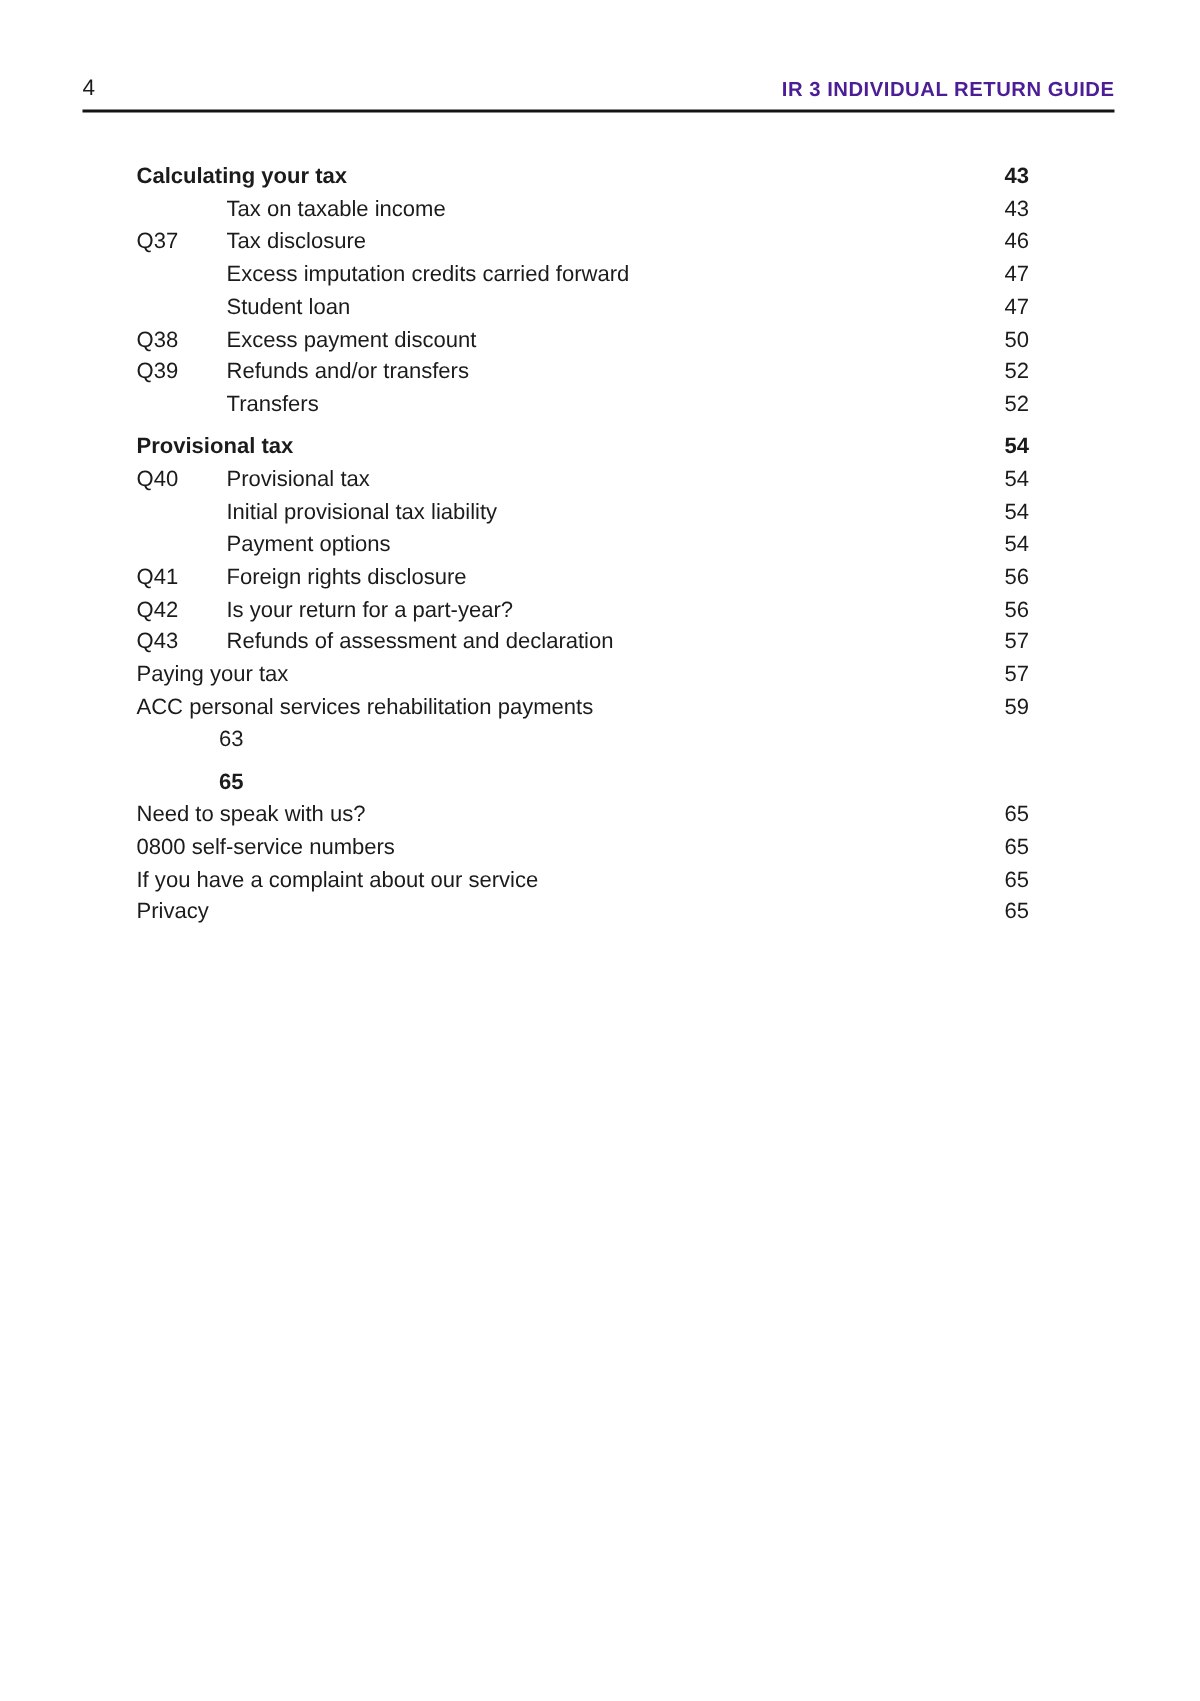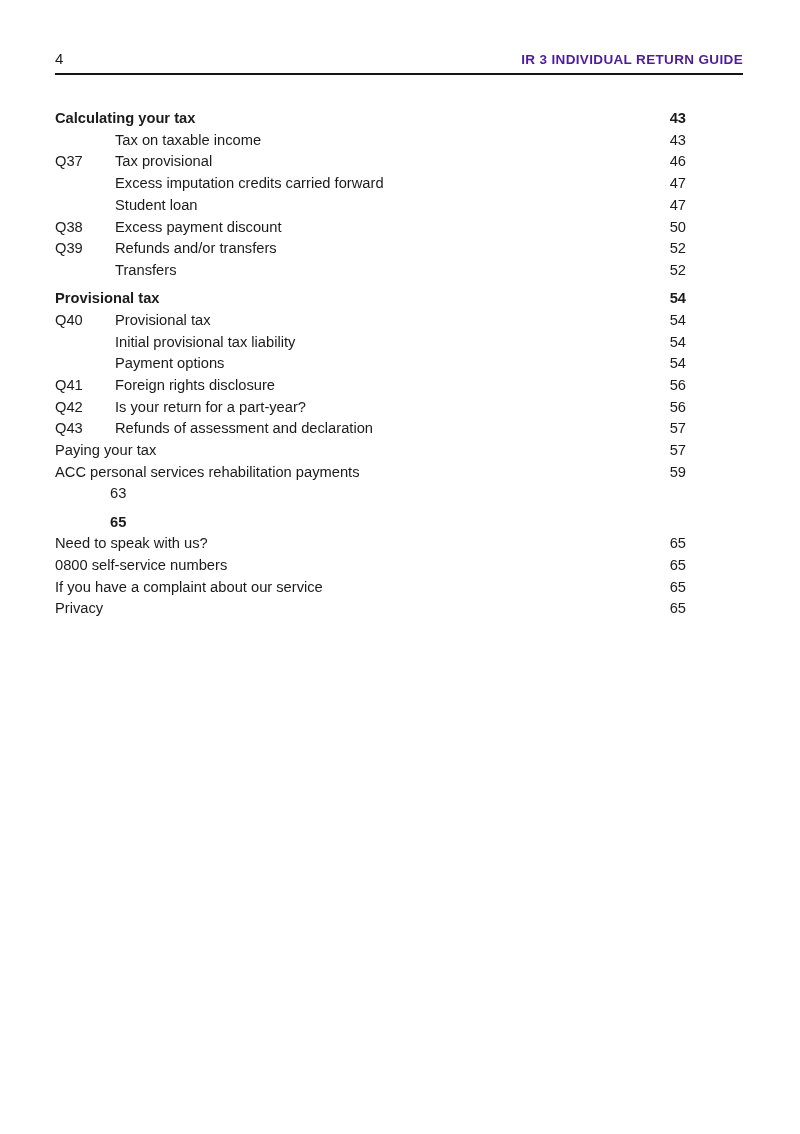--- a/index.html
+++ b/index.html
@@ -23,21 +23,21 @@
     border-bottom: 2px solid #141414;
   }
   .header .pn { font-size: 15px; color: #1b1b1b; }
   .header .doc-title {
     font-size: 13.5px;
     font-weight: 700;
     letter-spacing: 0.35px;
     color: #4c1d95;
   }
 
-  .toc { margin-top: 33px; font-size: 14.7px; }
+  .toc { margin-top: 33px; font-size: 14.7px; margin-left: 36px; }
   .row {
     display: flex;
     align-items: baseline;
     line-height: 21.7px;
   }
   .row .q { flex: 0 0 60px; }
   .row .label { flex: 1 1 auto; padding-right: 12px; }
   .row .page { flex: 0 0 auto; text-align: center; white-space: nowrap; }
 
   .row.section { font-weight: 700; margin-top: 6.5px; }
@@ -59,21 +59,21 @@
     <span class="label">Calculating your tax</span>
     <span class="page">43</span>
   </div>
       <div class="row sub">
     <span class="q"></span>
     <span class="label">Tax on taxable income</span>
     <span class="page">43</span>
   </div>
       <div class="row q">
     <span class="q">Q37</span>
-    <span class="label">Tax provisional</span>
+    <span class="label">Tax disclosure</span>
     <span class="page">46</span>
   </div>
       <div class="row sub">
     <span class="q"></span>
     <span class="label">Excess imputation credits carried forward</span>
     <span class="page">47</span>
   </div>
       <div class="row sub">
     <span class="q"></span>
     <span class="label">Student loan</span>

